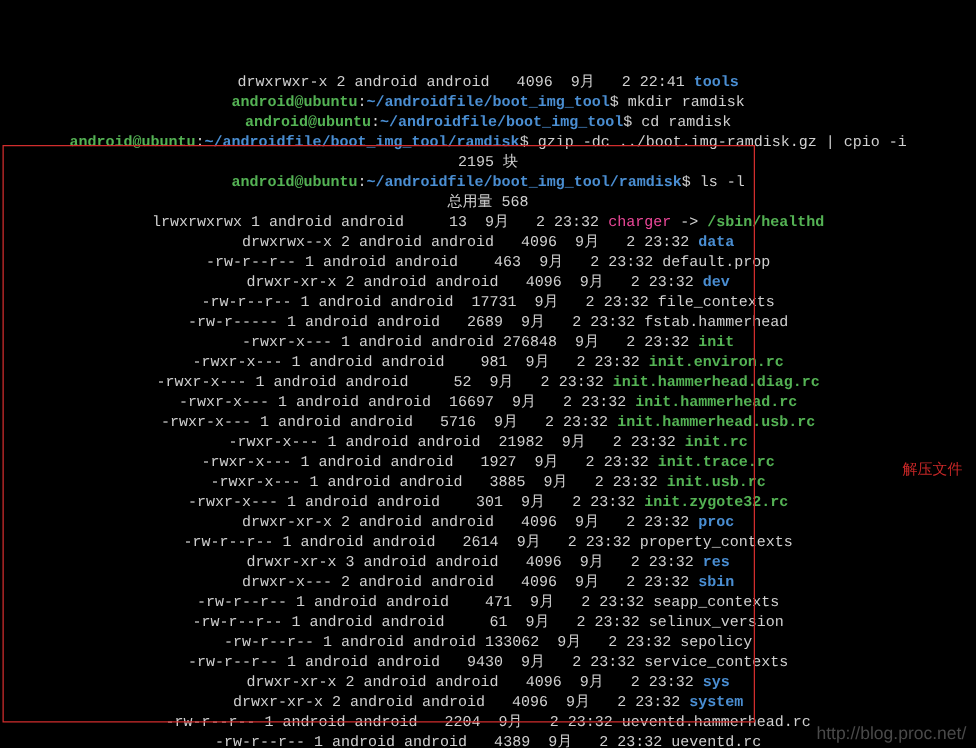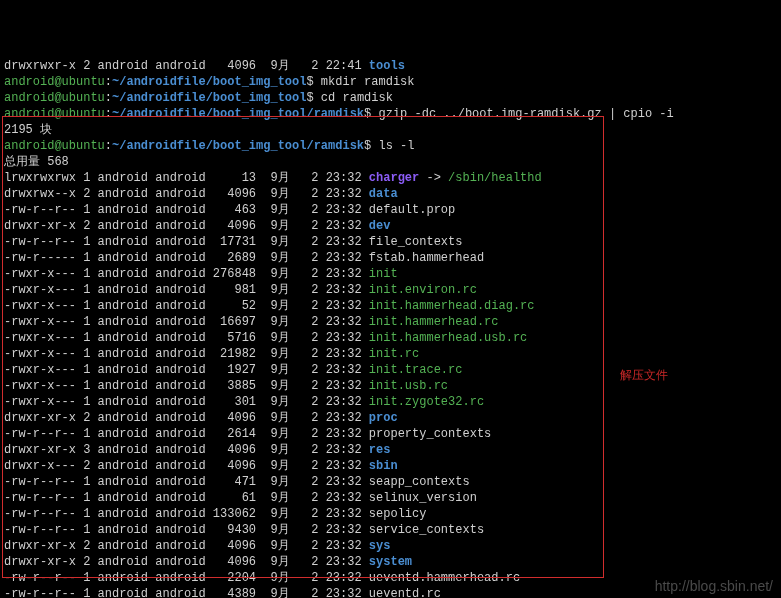--- a/index.html
+++ b/index.html
@@ -12,43 +12,43 @@
     width: 781px;
     height: 598px;
     overflow: hidden;
     position: relative;
     white-space: pre;
   }
   .term {
     padding: 2px 4px;
     line-height: 16px;
   }
-  .line { white-space: pre; }
-  .green { color: #54b254; font-weight: normal; }
+  .line { white-space: pre; text-align: center; }
+  .green { color: #54b254; font-weight: bold; }
   .blue  { color: #4a8ed2; font-weight: bold; }
-  .cyan  { color: #8b5cf6; font-weight: bold; }
+  .cyan  { color: #ec4899; font-weight: normal; }
   .white { color: #d0d0d0; }
   .redbox {
     position: absolute;
     left: 2px;
     top: 116px;
     width: 600px;
     height: 460px;
     border: 1px solid #d12d2d;
     pointer-events: none;
   }
   .annot {
     position: absolute;
     left: 620px;
     top: 330px;
     width: 150px;
     color: #c72727;
     font-size: 12px;
     line-height: 18px;
-    text-align: left;
+    text-align: right;
     font-family: "Microsoft YaHei", sans-serif;
   }
   .watermark {
     position: absolute;
     right: 8px;
     bottom: 4px;
     color: #4a4a4a;
     font-size: 14px;
     font-family: Arial, sans-serif;
   }
@@ -56,16 +56,16 @@
 </head>
 <body>
 
 
 
 <div class="term" id="term"><div class="line"><span class="white">drwxrwxr-x 2 android android   4096  9月   2 22:41 </span><span class="blue">tools</span></div><div class="line"><span class="green">android@ubuntu</span><span class="white">:</span><span class="blue">~/androidfile/boot_img_tool</span><span class="white">$ mkdir ramdisk</span></div><div class="line"><span class="green">android@ubuntu</span><span class="white">:</span><span class="blue">~/androidfile/boot_img_tool</span><span class="white">$ cd ramdisk</span></div><div class="line"><span class="green">android@ubuntu</span><span class="white">:</span><span class="blue">~/androidfile/boot_img_tool/ramdisk</span><span class="white">$ gzip -dc ../boot.img-ramdisk.gz | cpio -i</span></div><div class="line"><span class="white">2195 块</span></div><div class="line"><span class="green">android@ubuntu</span><span class="white">:</span><span class="blue">~/androidfile/boot_img_tool/ramdisk</span><span class="white">$ ls -l</span></div><div class="line"><span class="white">总用量 568</span></div><div class="line"><span class="white">lrwxrwxrwx 1 android android     13  9月   2 23:32 </span><span class="cyan">charger</span><span class="white"> -&gt; </span><span class="green">/sbin/healthd</span></div><div class="line"><span class="white">drwxrwx--x 2 android android   4096  9月   2 23:32 </span><span class="blue">data</span></div><div class="line"><span class="white">-rw-r--r-- 1 android android    463  9月   2 23:32 </span><span class="white">default.prop</span></div><div class="line"><span class="white">drwxr-xr-x 2 android android   4096  9月   2 23:32 </span><span class="blue">dev</span></div><div class="line"><span class="white">-rw-r--r-- 1 android android  17731  9月   2 23:32 </span><span class="white">file_contexts</span></div><div class="line"><span class="white">-rw-r----- 1 android android   2689  9月   2 23:32 </span><span class="white">fstab.hammerhead</span></div><div class="line"><span class="white">-rwxr-x--- 1 android android 276848  9月   2 23:32 </span><span class="green">init</span></div><div class="line"><span class="white">-rwxr-x--- 1 android android    981  9月   2 23:32 </span><span class="green">init.environ.rc</span></div><div class="line"><span class="white">-rwxr-x--- 1 android android     52  9月   2 23:32 </span><span class="green">init.hammerhead.diag.rc</span></div><div class="line"><span class="white">-rwxr-x--- 1 android android  16697  9月   2 23:32 </span><span class="green">init.hammerhead.rc</span></div><div class="line"><span class="white">-rwxr-x--- 1 android android   5716  9月   2 23:32 </span><span class="green">init.hammerhead.usb.rc</span></div><div class="line"><span class="white">-rwxr-x--- 1 android android  21982  9月   2 23:32 </span><span class="green">init.rc</span></div><div class="line"><span class="white">-rwxr-x--- 1 android android   1927  9月   2 23:32 </span><span class="green">init.trace.rc</span></div><div class="line"><span class="white">-rwxr-x--- 1 android android   3885  9月   2 23:32 </span><span class="green">init.usb.rc</span></div><div class="line"><span class="white">-rwxr-x--- 1 android android    301  9月   2 23:32 </span><span class="green">init.zygote32.rc</span></div><div class="line"><span class="white">drwxr-xr-x 2 android android   4096  9月   2 23:32 </span><span class="blue">proc</span></div><div class="line"><span class="white">-rw-r--r-- 1 android android   2614  9月   2 23:32 </span><span class="white">property_contexts</span></div><div class="line"><span class="white">drwxr-xr-x 3 android android   4096  9月   2 23:32 </span><span class="blue">res</span></div><div class="line"><span class="white">drwxr-x--- 2 android android   4096  9月   2 23:32 </span><span class="blue">sbin</span></div><div class="line"><span class="white">-rw-r--r-- 1 android android    471  9月   2 23:32 </span><span class="white">seapp_contexts</span></div><div class="line"><span class="white">-rw-r--r-- 1 android android     61  9月   2 23:32 </span><span class="white">selinux_version</span></div><div class="line"><span class="white">-rw-r--r-- 1 android android 133062  9月   2 23:32 </span><span class="white">sepolicy</span></div><div class="line"><span class="white">-rw-r--r-- 1 android android   9430  9月   2 23:32 </span><span class="white">service_contexts</span></div><div class="line"><span class="white">drwxr-xr-x 2 android android   4096  9月   2 23:32 </span><span class="blue">sys</span></div><div class="line"><span class="white">drwxr-xr-x 2 android android   4096  9月   2 23:32 </span><span class="blue">system</span></div><div class="line"><span class="white">-rw-r--r-- 1 android android   2204  9月   2 23:32 </span><span class="white">ueventd.hammerhead.rc</span></div><div class="line"><span class="white">-rw-r--r-- 1 android android   4389  9月   2 23:32 </span><span class="white">ueventd.rc</span></div></div>
 <div class="redbox"></div>
 <div class="annot">
   <div>解压文件</div>
 </div>
-<div class="watermark">http://blog.sbin.net/</div>
+<div class="watermark">http://blog.proc.net/</div>
 
 
 
 
 </body></html>

